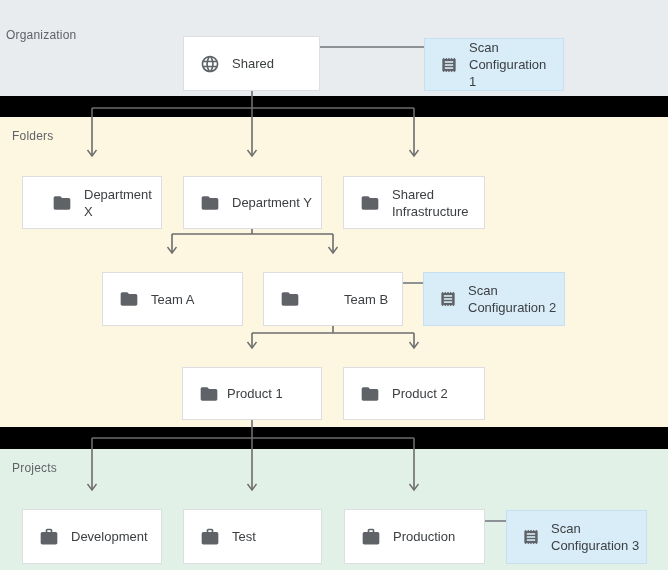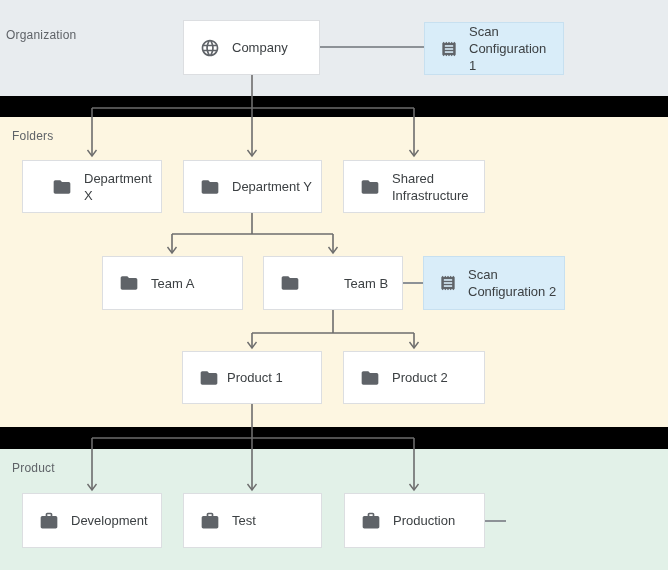--- a/index.html
+++ b/index.html
@@ -21,21 +21,21 @@
   #lbl-org{left:6px;top:8px;margin-top:20px;}
   #lbl-folders{left:12px;top:129px;}
   #lbl-projects{left:12px;top:461px;}
   #wires{position:absolute;left:0;top:0;pointer-events:none;}
   .tree-line{stroke:var(--line);stroke-width:1.6;fill:none;}
   .arrow{stroke:var(--line);stroke-width:1.4;fill:none;}
   .scan-line{stroke:var(--scan-line);stroke-width:2;fill:none;}
   .node{
     position:absolute;display:flex;align-items:center;
     background:var(--node-bg);border:1px solid var(--node-border);
-    box-sizing:border-box;padding-left:16px;gap:12px;
+    box-sizing:border-box;padding-left:16px;gap:12px;margin-top:16px;
   }
   .node .label{
     font-size:13px;line-height:17px;color:var(--label);padding-right:6px;
   }
   .node .icon{display:flex;color:var(--icon);flex:0 0 auto;}
   .node.scan{
     background:var(--scan-bg);border:1px solid var(--scan-border);
     padding-left:14px;gap:10px;
   }
   .scan-stripe{fill:var(--scan-bg);}
@@ -46,21 +46,21 @@
 <div id="stage">
 
   <div class="section" id="sec-org"></div>
   <div class="section" id="band-1"></div>
   <div class="section" id="sec-folders"></div>
   <div class="section" id="band-2"></div>
   <div class="section" id="sec-projects"></div>
 
   <div class="section-label" id="lbl-org">Organization</div>
   <div class="section-label" id="lbl-folders">Folders</div>
-  <div class="section-label" id="lbl-projects">Product</div>
+  <div class="section-label" id="lbl-projects">Projects</div>
 
   <svg id="wires" width="668" height="570">
 
     <path class="tree-line" d="M252 75 V108"></path>
     <path class="tree-line" d="M92 108 H414"></path>
     <path class="tree-line" d="M92 108 V155"></path>
     <polyline class="arrow" points="87.5,150 92,156 96.5,150"></polyline>
     <path class="tree-line" d="M252 108 V155"></path>
     <polyline class="arrow" points="247.5,150 252,156 256.5,150"></polyline>
     <path class="tree-line" d="M414 108 V155"></path>
@@ -93,21 +93,21 @@
     <path class="scan-line" d="M403 283 H423"></path>
     <path class="scan-line" d="M485 521 H506"></path>
   </svg>
 
   <div class="node" style="left:183px;top:20px;width:137px;height:55px;">
     <span class="icon">
       <svg width="20" height="20" viewBox="0 0 24 24" fill="currentColor">
           <path d="M11.99 2C6.47 2 2 6.48 2 12s4.47 10 9.99 10C17.52 22 22 17.52 22 12S17.52 2 11.99 2zm6.93 6h-2.95c-.32-1.25-.78-2.45-1.38-3.56 1.84.63 3.37 1.91 4.33 3.56zM12 4.04c.83 1.2 1.48 2.53 1.91 3.96h-3.82c.43-1.43 1.08-2.76 1.91-3.96zM4.26 14C4.1 13.36 4 12.69 4 12s.1-1.36.26-2h3.38c-.08.66-.14 1.32-.14 2 0 .68.06 1.34.14 2H4.26zm.82 2h2.95c.32 1.25.78 2.45 1.38 3.56-1.84-.63-3.37-1.9-4.33-3.56zm2.95-8H5.08c.96-1.66 2.49-2.93 4.33-3.56C8.81 5.55 8.35 6.75 8.03 8zM12 19.96c-.83-1.2-1.48-2.53-1.91-3.96h3.82c-.43 1.43-1.08 2.76-1.91 3.96zM14.34 14H9.66c-.09-.66-.16-1.32-.16-2 0-.68.07-1.35.16-2h4.68c.09.65.16 1.32.16 2 0 .68-.07 1.34-.16 2zm.25 5.56c.6-1.11 1.06-2.31 1.38-3.56h2.95c-.96 1.65-2.49 2.93-4.33 3.56zM16.36 14c.08-.66.14-1.32.14-2 0-.68-.06-1.34-.14-2h3.38c.16.64.26 1.31.26 2s-.1 1.36-.26 2h-3.38z"></path>
         </svg>
     </span>
-    <span class="label">Company</span>
+    <span class="label">Shared</span>
   </div>
 
   <div class="node scan" style="left:424px;top:22px;width:140px;height:53px;">
     <span class="icon">
       <svg width="20" height="20" viewBox="0 0 24 24" fill="currentColor">
           <path d="M4 5 L5.6 3.4 L7.2 5 L8.8 3.4 L10.4 5 L12 3.4 L13.6 5 L15.2 3.4 L16.8 5 L18.4 3.4 L20 5 V19 L18.4 20.6 L16.8 19 L15.2 20.6 L13.6 19 L12 20.6 L10.4 19 L8.8 20.6 L7.2 19 L5.6 20.6 L4 19 Z"></path>
           <rect class="scan-stripe" x="7" y="7.4" width="10" height="1.9"></rect>
           <rect class="scan-stripe" x="7" y="11.05" width="10" height="1.9"></rect>
           <rect class="scan-stripe" x="7" y="14.7" width="10" height="1.9"></rect>
         </svg>
@@ -210,14 +210,25 @@
 
   <div class="node" style="left:344px;top:493px;width:141px;height:55px;">
     <span class="icon">
       <svg width="20" height="20" viewBox="0 0 24 24" fill="currentColor">
           <path d="M20 6h-4V4c0-1.11-.89-2-2-2h-4c-1.11 0-2 .89-2 2v2H4c-1.11 0-1.99.89-1.99 2L2 19c0 1.11.89 2 2 2h16c1.11 0 2-.89 2-2V8c0-1.11-.89-2-2-2zm-6 0h-4V4h4v2z"></path>
         </svg>
     </span>
     <span class="label">Production</span>
   </div>
 
+  <div class="node scan" style="left:506px;top:494px;width:141px;height:54px;">
+    <span class="icon">
+      <svg width="20" height="20" viewBox="0 0 24 24" fill="currentColor">
+          <path d="M4 5 L5.6 3.4 L7.2 5 L8.8 3.4 L10.4 5 L12 3.4 L13.6 5 L15.2 3.4 L16.8 5 L18.4 3.4 L20 5 V19 L18.4 20.6 L16.8 19 L15.2 20.6 L13.6 19 L12 20.6 L10.4 19 L8.8 20.6 L7.2 19 L5.6 20.6 L4 19 Z"></path>
+          <rect class="scan-stripe" x="7" y="7.4" width="10" height="1.9"></rect>
+          <rect class="scan-stripe" x="7" y="11.05" width="10" height="1.9"></rect>
+          <rect class="scan-stripe" x="7" y="14.7" width="10" height="1.9"></rect>
+        </svg>
+    </span>
+    <span class="label">Scan Configuration 3</span>
+  </div>
 
 </div>
 
 </body></html>

